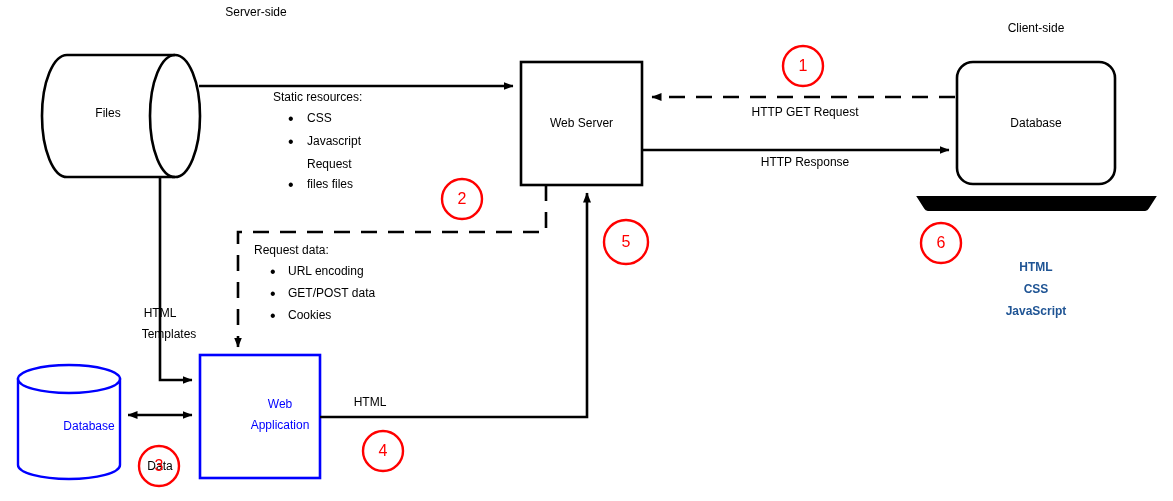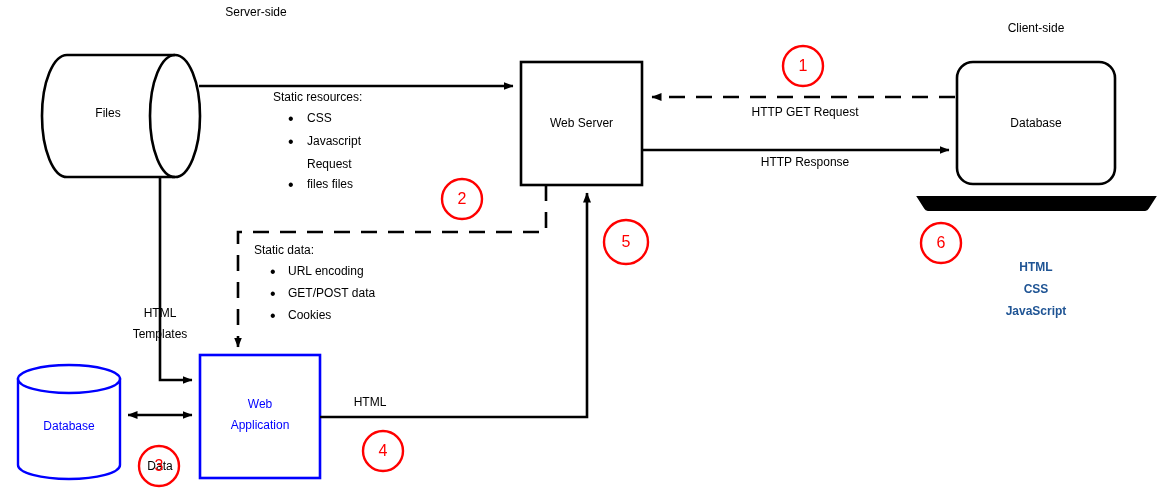--- a/index.html
+++ b/index.html
@@ -24,21 +24,21 @@
   }
   .lbl {
     position: absolute;
     color: #000000;
     font-size: 12px;
     line-height: 21px;
     white-space: pre;
     font-family: "Liberation Sans", sans-serif;
   }
   .lbl.center { text-align: center; }
-  .blue-txt { color: #0000FF; }
+  .blue-txt { color: #0000FF; margin-left: 20px; }
   .navy-txt { color: #1F5494; font-weight: bold; }
   .red-num {
     position: absolute;
     color: #FF0000;
     font-size: 16px;
     font-family: "Liberation Sans", sans-serif;
     text-align: center;
     line-height: 1;
   }
   .bul {
@@ -122,33 +122,33 @@
 
   <div class="lbl" style="left:273px; top:87px;">Static resources:</div>
   <div class="bul" style="left:288px; top:108px;">•</div>
   <div class="lbl" style="left:307px; top:108px;">CSS</div>
   <div class="bul" style="left:288px; top:131px;">•</div>
   <div class="lbl" style="left:307px; top:131px;">Javascript</div>
   <div class="lbl" style="left:307px; top:154px;">Request</div>
   <div class="bul" style="left:288px; top:174px;">•</div>
   <div class="lbl" style="left:307px; top:174px;">files files</div>
 
-  <div class="lbl" style="left:254px; top:240px;">Static data:</div>
+  <div class="lbl" style="left:254px; top:240px;">Request data:</div>
   <div class="bul" style="left:270px; top:261px;">•</div>
   <div class="lbl" style="left:288px; top:261px;">URL encoding</div>
   <div class="bul" style="left:270px; top:283px;">•</div>
   <div class="lbl" style="left:288px; top:283px;">GET/POST data</div>
   <div class="bul" style="left:270px; top:305px;">•</div>
   <div class="lbl" style="left:288px; top:305px;">Cookies</div>
 
   <div class="lbl center" style="left:700px; top:102px; width:210px;">HTTP GET Request</div>
   <div class="lbl center" style="left:710px; top:152px; width:190px;">HTTP Response</div>
 
   <div class="lbl center" style="left:110px; top:303px; width:100px;">HTML</div>
-  <div class="lbl center" style="left:110px; top:324px; width:100px;">Templates</div>
+  <div class="lbl center" style="left:119px; top:324px; width:100px;">Templates</div>
 
   <div class="lbl center" style="left:130px; top:420px; width:60px;margin-top:36px;">Data</div>
 
   <div class="lbl center" style="left:335px; top:392px; width:70px;">HTML</div>
 
   <div class="lbl center navy-txt" style="left:976px; top:257px; width:120px;">HTML</div>
   <div class="lbl center navy-txt" style="left:976px; top:279px; width:120px;">CSS</div>
   <div class="lbl center navy-txt" style="left:976px; top:301px; width:120px;">JavaScript</div>
 
   <div class="red-num" style="left:783px; top:58px; width:40px;">1</div>

